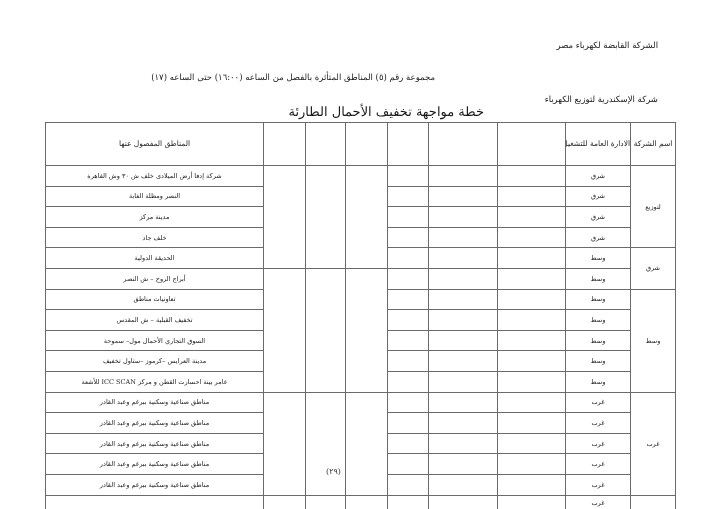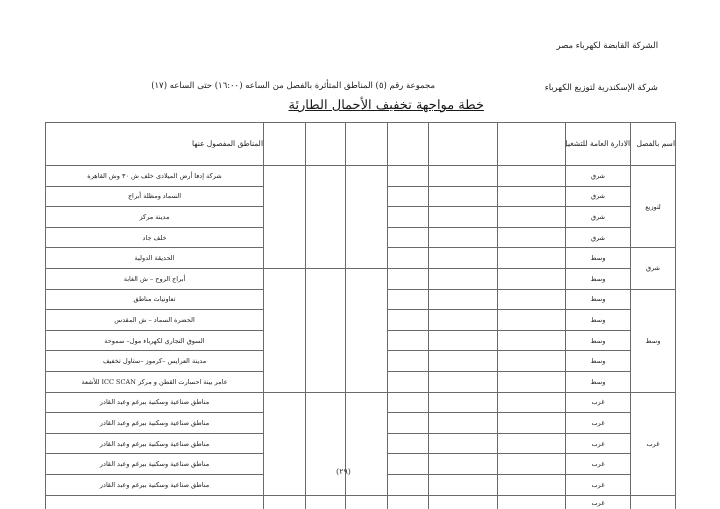--- a/index.html
+++ b/index.html
@@ -4,50 +4,50 @@
 <style>
   html, body { margin:0; padding:0; background:#ffffff; }
   body { width:720px; height:509px; position:relative; overflow:hidden;
          font-family:"DejaVu Serif", serif; color:#1e1e1e; }
   .hdr { position:absolute; direction:rtl; font-size:8.5px; color:#222; white-space:nowrap; }
   .title { position:absolute; direction:rtl; font-size:13px; color:#1a1a1a; white-space:nowrap; }
   table.plan { position:absolute; left:45px; top:122px; width:630px; border-collapse:collapse;
                direction:rtl; table-layout:fixed; }
   table.plan td, table.plan th { border:1px solid #6a6a6a; padding:0; font-weight:normal;
                font-size:6.5px; text-align:center; vertical-align:middle; overflow:hidden; white-space:nowrap; }
-  table.plan th { height:42px; font-size:7.5px; line-height:12px;text-align:right; }
+  table.plan th { height:42px; font-size:7.5px; line-height:12px; }
   table.plan td { height:19.6px; }
   .area { font-size:6px; }
   .admin { font-size:7px; letter-spacing:1px; }
   .sector { font-size:7px; line-height:12px; white-space:normal; }
-  .pageno { position:absolute; left:336px; top:467px; font-size:8px; color:#333; }
+  .pageno { position:absolute; left:326px; top:467px; font-size:8px; color:#333; }
 </style>
 </head>
 <body>
 
 <div class="hdr" style="right:62px; top:40px;margin-left:28px;">الشركة القابضة لكهرباء مصر</div>
-<div class="hdr" style="right:62px; top:82px;margin-left:25px;">شركة الإسكندرية لتوزيع الكهرباء</div>
-<div class="hdr" style="right:285px; top:80px;">مجموعة رقم (٥) المناطق المتأثرة بالفصل من الساعه (١٦:٠٠) حتى الساعه (١٧)</div>
-<div class="title" style="right:236px; top:97px; text-decoration:underline;">خطة مواجهة تخفيف الأحمال الطارئة</div>
+<div class="hdr" style="right:62px; top:94px;margin-left:25px;">شركة الإسكندرية لتوزيع الكهرباء</div>
+<div class="hdr" style="right:285px; top:72px;">مجموعة رقم (٥) المناطق المتأثرة بالفصل من الساعه (١٦:٠٠) حتى الساعه (١٧)</div>
+<div class="title" style="right:236px; top:104px; ">خطة مواجهة تخفيف الأحمال الطارئة</div>
 
 <table class="plan">
   <colgroup>
     <col style="width:45px">
       <col style="width:65px">
       <col style="width:68px">
       <col style="width:69px">
     <col style="width:41px">
       <col style="width:42px">
       <col style="width:40px">
       <col style="width:42px">
     <col style="width:218px">
   </colgroup>
   <thead>
     <tr>
-      <th>اسم بالفصل</th>
+      <th>اسم الشركة</th>
       <th>الادارة العامة للتشغيل والتحكم</th>
       <th></th>
       <th></th>
       <th></th>
       <th></th>
       <th></th>
       <th></th>
       <th>المناطق المفصول عنها</th>
     </tr>
   </thead>
@@ -62,21 +62,21 @@
       <td rowspan="5"></td>
       <td rowspan="5"></td>
       <td rowspan="5"></td>
       <td class="area">شركة إدفا أرض الميلادى خلف ش ٣٠ وش القاهرة</td>
     </tr>
     <tr>
       <td class="admin">شرق</td>
       <td></td>
         <td></td>
         <td></td>
-      <td class="area">السماد ومظلة أبراج</td>
+      <td class="area">النصر ومظلة الغابة</td>
     </tr>
     <tr>
       <td class="admin">شرق</td>
       <td></td>
         <td></td>
         <td></td>
       <td class="area">مدينة مركز</td>
     </tr>
     <tr>
       <td class="admin">شرق</td>
@@ -95,44 +95,44 @@
       <td class="area">الحديقة الدولية</td>
     </tr>
     <tr>
       <td class="admin">وسط</td>
       <td></td>
         <td></td>
         <td></td>
       <td rowspan="6"></td>
       <td rowspan="6"></td>
       <td rowspan="6"></td>
-      <td class="area">أبراج الروح – ش الغابة</td>
+      <td class="area">أبراج الروح – ش النصر</td>
     </tr>
 
     <tr>
       <td rowspan="5" class="sector">وسط</td>
       <td class="admin">وسط</td>
       <td></td>
         <td></td>
         <td></td>
       <td class="area">تعاونيات مناطق</td>
     </tr>
     <tr>
       <td class="admin">وسط</td>
       <td></td>
         <td></td>
         <td></td>
-      <td class="area">الحضرة السماد – ش المقدس</td>
-    </tr>
-    <tr>
-      <td class="admin">وسط</td>
-      <td></td>
-        <td></td>
-        <td></td>
-      <td class="area">السوق التجاري لكهرباء مول– سموحة</td>
+      <td class="area">تخفيف القبلية – ش المقدس</td>
+    </tr>
+    <tr>
+      <td class="admin">وسط</td>
+      <td></td>
+        <td></td>
+        <td></td>
+      <td class="area">السوق التجاري الأحمال مول– سموحة</td>
     </tr>
     <tr>
       <td class="admin">وسط</td>
       <td></td>
         <td></td>
         <td></td>
       <td class="area">مدينة العرايس –كرموز –ستاول تخفيف</td>
     </tr>
     <tr>
       <td class="admin">وسط</td>

